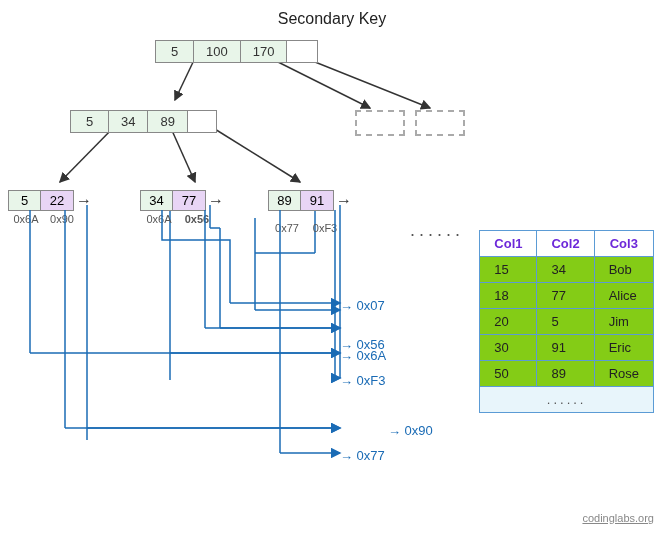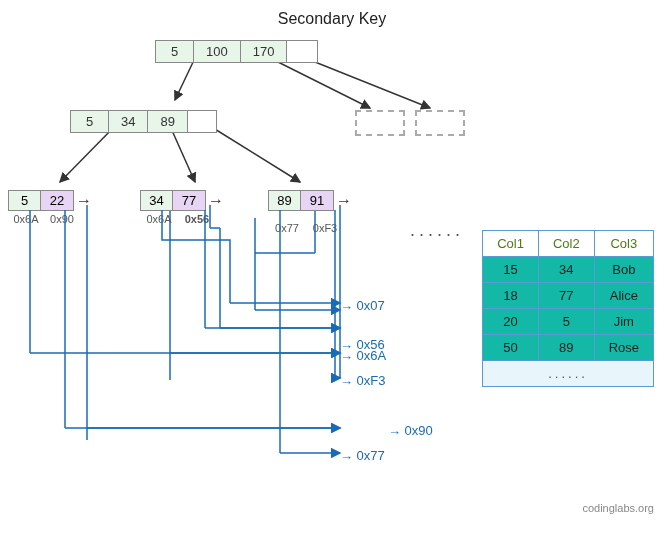--- a/index.html
+++ b/index.html
@@ -96,39 +96,39 @@
     .data-table {
       position: absolute;
       top: 230px;
       right: 10px;
       border-collapse: collapse;
     }
     .data-table th {
       border: 1px solid #5b9bd5;
       padding: 5px 14px;
       background: #fff;
-      color: #4d7c0f;
-      font-weight: normal;
+      color: #6d28d9;
+      font-weight: bold;
       text-align: center;
     }
     .data-table td {
       border: 1px solid #5b9bd5;
       padding: 5px 14px;
-      background: #14b8a6;
-      text-align: center;
+      background: #84cc16;
       color: #222;
     }
 
     
     .watermark {
       position: absolute;
-      bottom: 20px;
+      bottom: 10px;
       right: 10px;
       font-size: 11px;
       color: #888;
+      text-decoration: underline;
     }
 
     
     .svg-overlay {
       position: absolute;
       top: 0;
       left: 0;
       width: 664px;
       height: 534px;
       pointer-events: none;
@@ -279,20 +279,25 @@
       <td>18</td>
       <td>77</td>
       <td>Alice</td>
     </tr>
     <tr>
       <td>20</td>
       <td>5</td>
       <td>Jim</td>
     </tr>
     <tr>
+      <td>30</td>
+      <td>91</td>
+      <td>Eric</td>
+    </tr>
+    <tr>
       <td>50</td>
       <td>89</td>
       <td>Rose</td>
     </tr>
     <tr>
       <td colspan="3" style="text-align:center; background:#e8f5fb; color:#555; letter-spacing:3px;">......</td>
     </tr>
   </tbody>
 </table>
 

